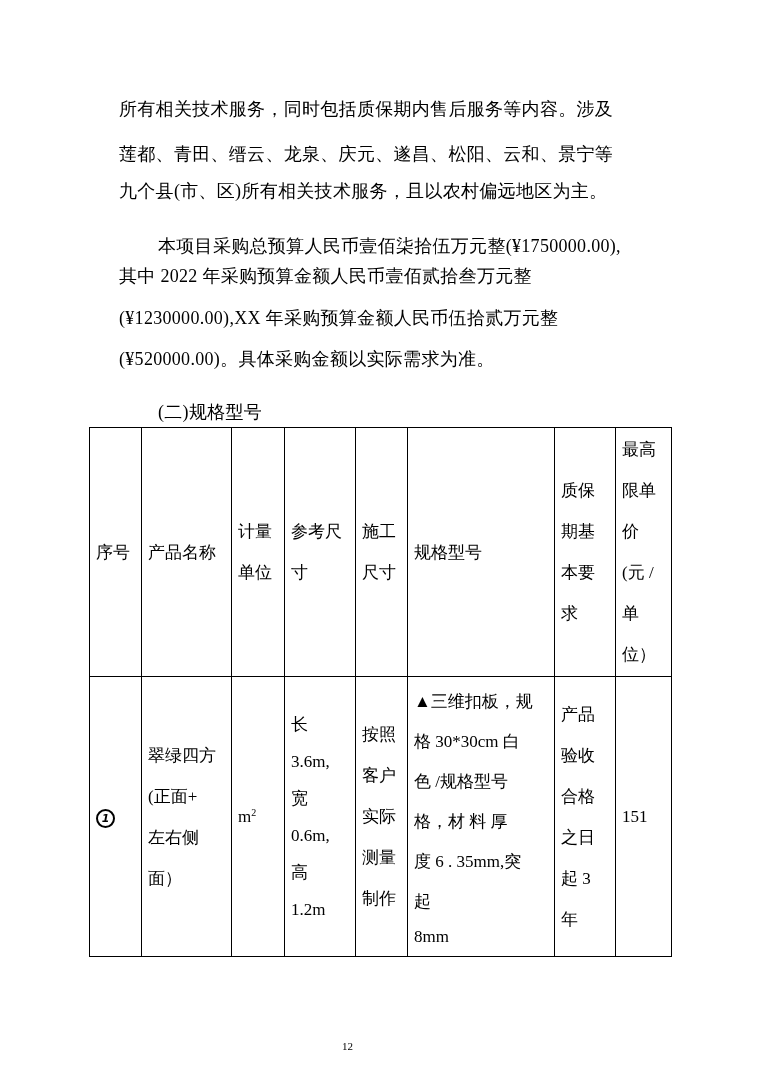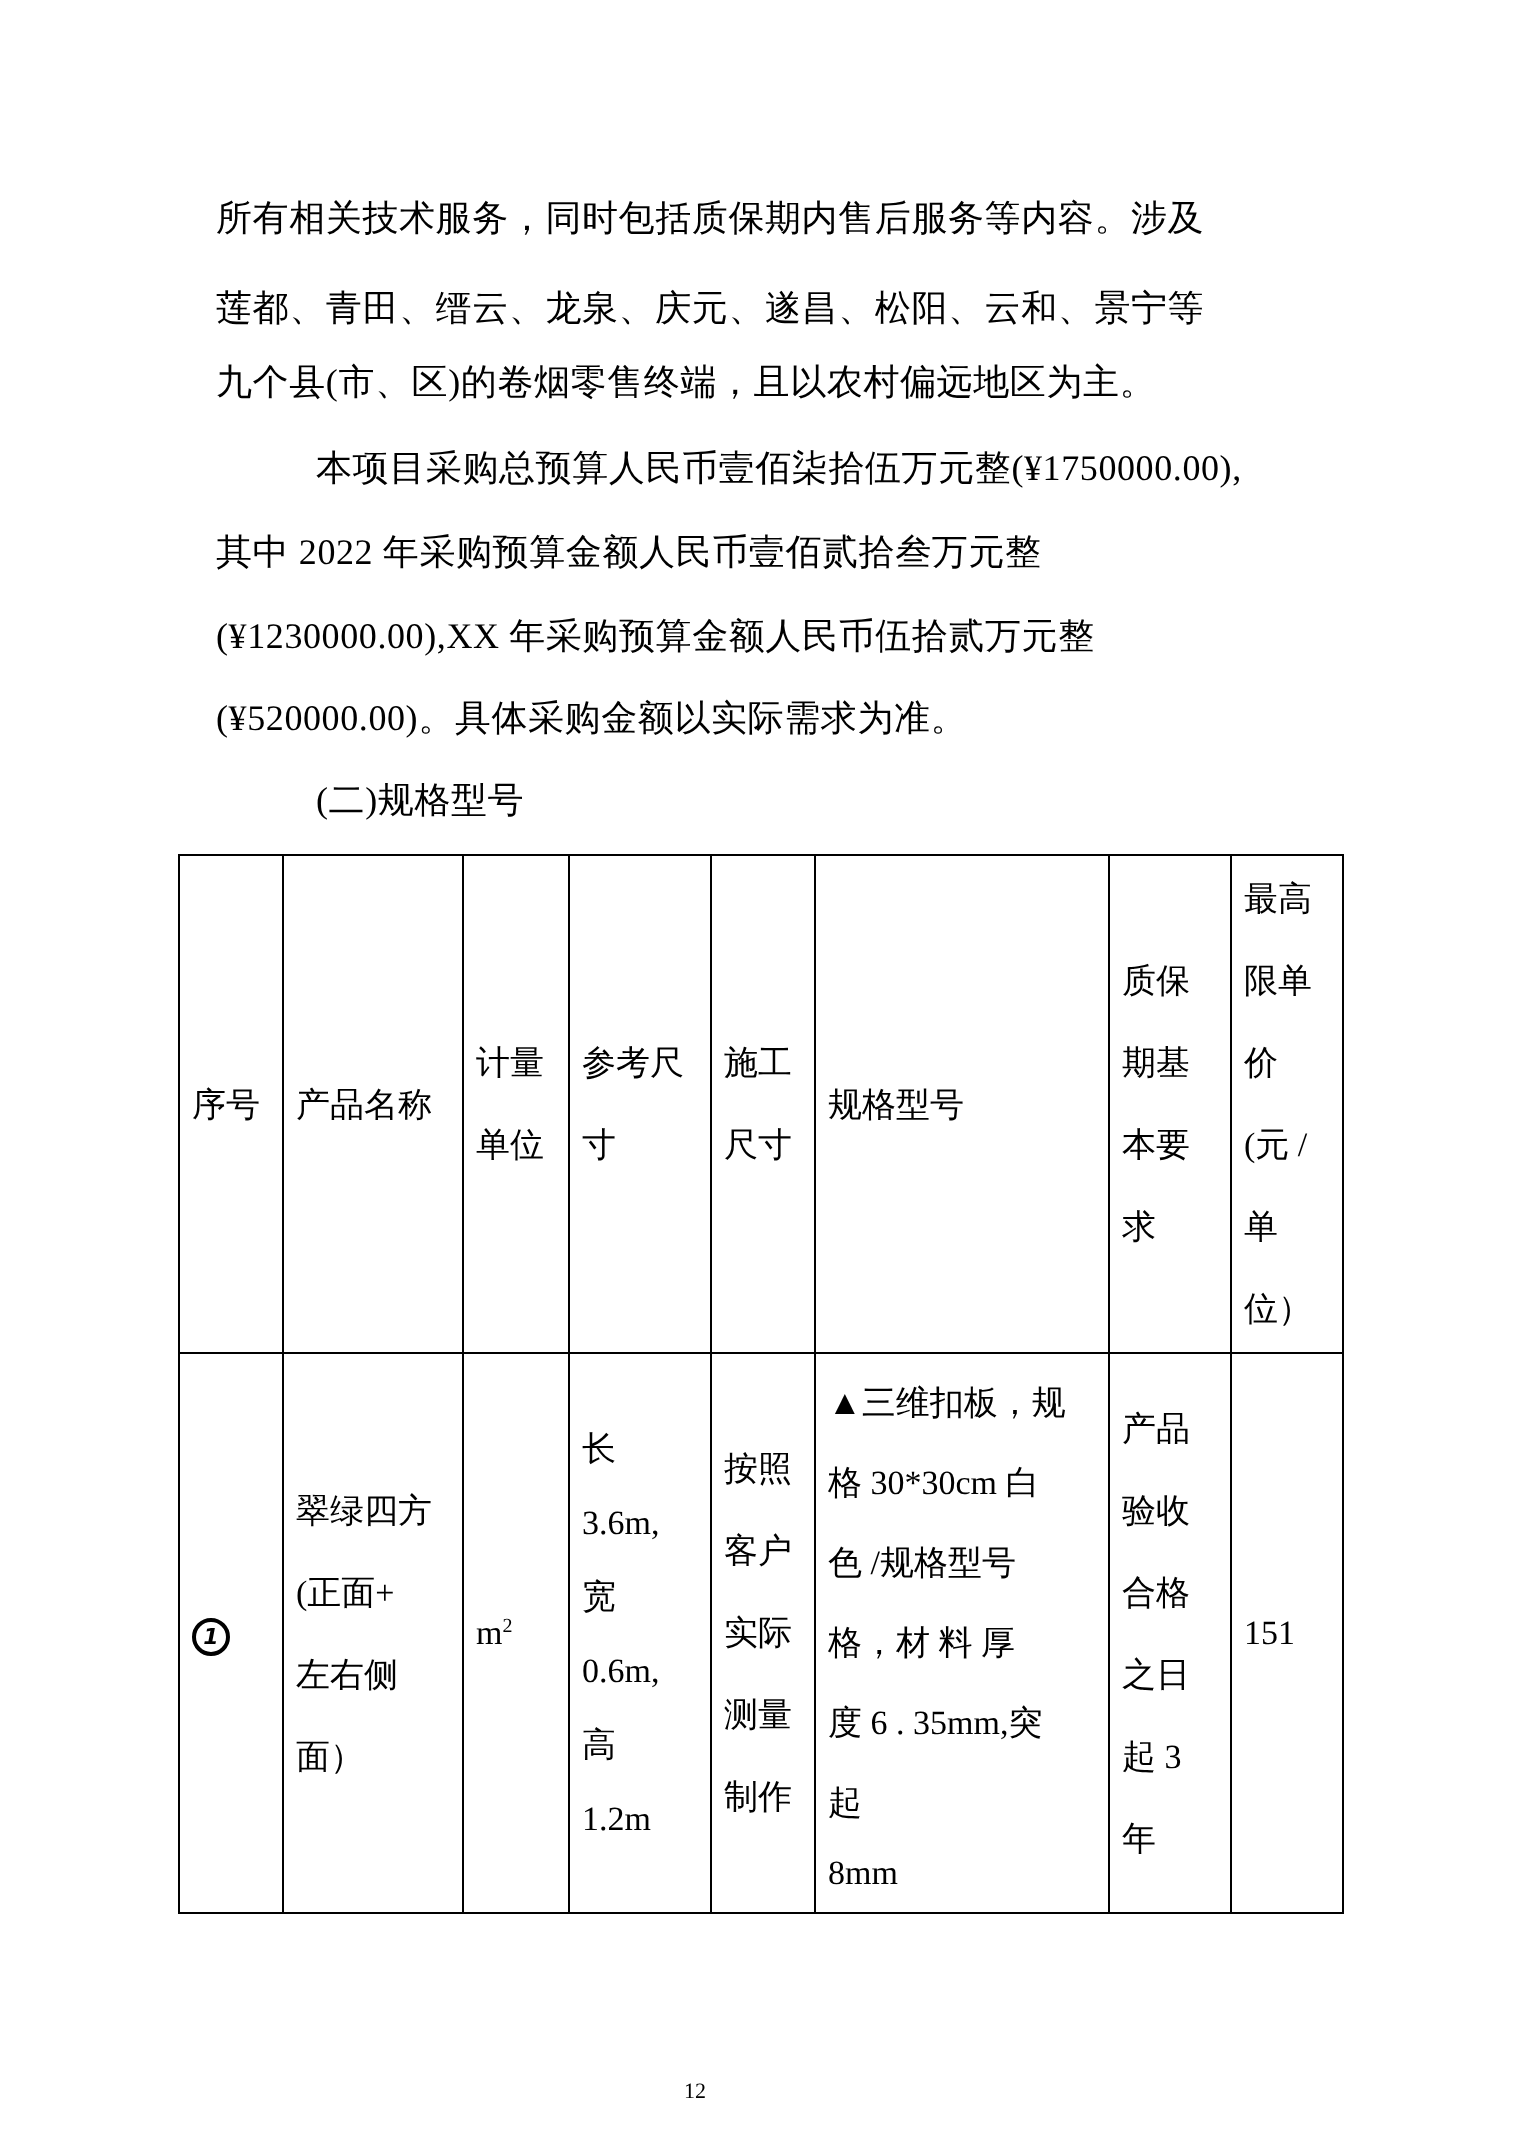--- a/index.html
+++ b/index.html
@@ -2,25 +2,25 @@
 <html><head>
   <meta charset="utf-8">
   <style>
     html, body { margin: 0; padding: 0; background: #ffffff; }
     body {
       width: 761px; height: 1077px; position: relative; overflow: hidden;
       font-family: "Liberation Serif", "DejaVu Serif", serif;
       color: #000;
     }
     .para {
-      position: absolute; left: 108px; width: 520px;
+      position: absolute; left: 119px; width: 520px;
       font-size: 18px; line-height: 20px; white-space: nowrap;
       letter-spacing: 0.3px;
     }
-    .indent { left: 158px; }
+    .indent { left: 158px; margin-top: 12px; }
     table.spec {
       position: absolute; left: 89px; top: 427px;
       border-collapse: collapse; table-layout: fixed;
       font-size: 17px;
     }
     table.spec td {
       border: 1.5px solid #000; padding: 0 0 0 6px; vertical-align: middle;
       line-height: 41px;
     }
     .hdr-row { height: 249px; }
@@ -36,21 +36,21 @@
       font-size: 11px;
     }
     sup { font-size: 10px; vertical-align: 6px; line-height: 0; }
   </style>
 </head>
 <body>
 
 <div>
   <div class="para" style="top:99px">所有相关技术服务，同时包括质保期内售后服务等内容。涉及</div>
   <div class="para" style="top:144px">莲都、青田、缙云、龙泉、庆元、遂昌、松阳、云和、景宁等</div>
-  <div class="para" style="top:181px">九个县(市、区)的卷烟零售终端，且以农村偏远地区为主。</div>
+  <div class="para" style="top:181px">九个县(市、区)所有相关技术服务，且以农村偏远地区为主。</div>
   <div class="para indent" style="top:224px">本项目采购总预算人民币壹佰柒拾伍万元整(¥1750000.00),</div>
   <div class="para" style="top:266px">其中 2022 年采购预算金额人民币壹佰贰拾叁万元整</div>
   <div class="para" style="top:308px">(¥1230000.00),XX 年采购预算金额人民币伍拾贰万元整</div>
   <div class="para" style="top:349px">(¥520000.00)。具体采购金额以实际需求为准。</div>
   <div class="para indent" style="top:390px">(二)规格型号</div>
 </div>
 
 <table class="spec">
   <colgroup>
     <col style="width:52px">

